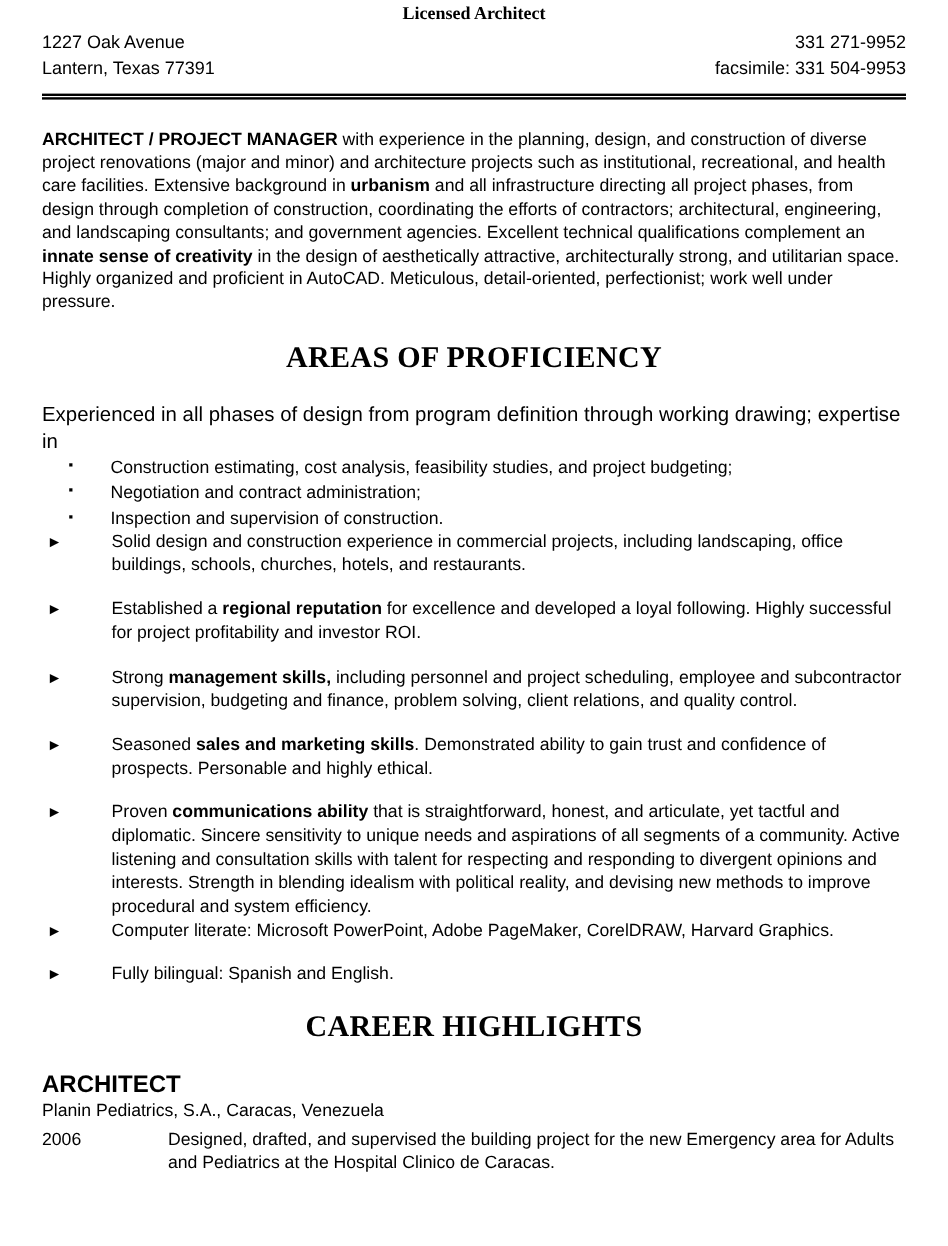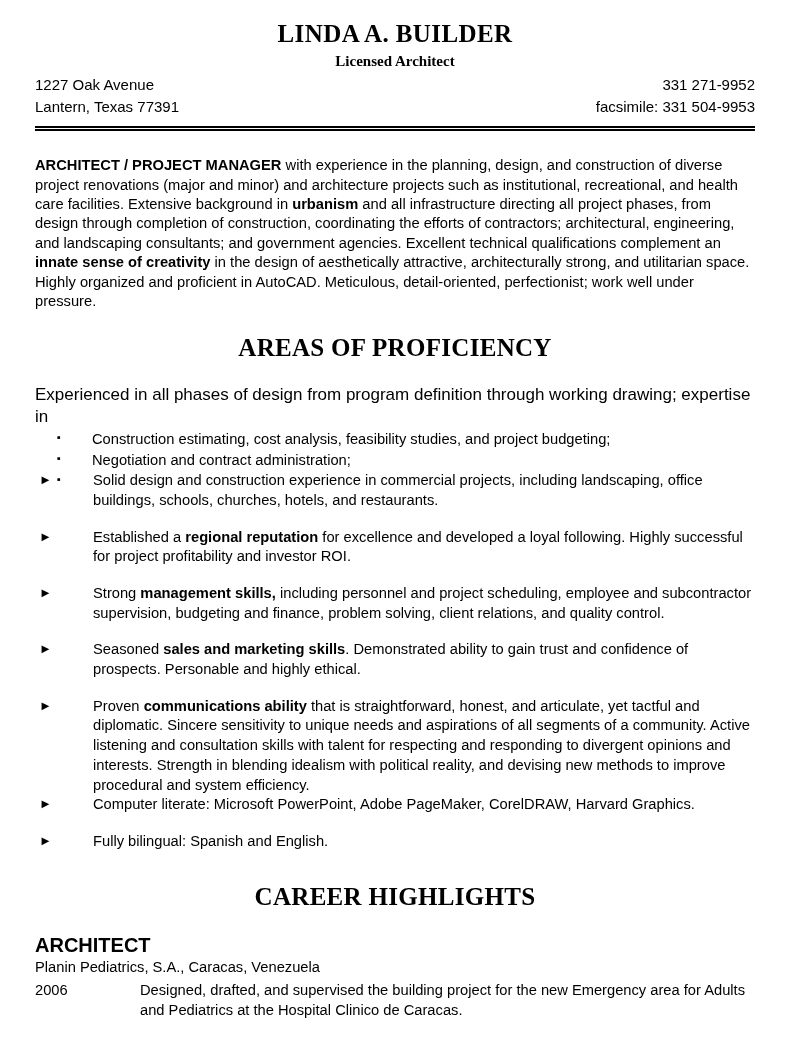--- a/index.html
+++ b/index.html
@@ -74,21 +74,21 @@
 
   
   .section-heading {
     text-align: center;
     font-family: "Liberation Serif", serif;
     font-weight: bold;
     font-size: 25px;
     letter-spacing: 0.3px;
   }
   .heading-proficiency { margin-top: 22px; }
-  .heading-career { margin-top: 31px; }
+  .heading-career { margin-top: 19px; }
 
   .intro-line {
     margin-top: 22px;
     font-size: 17px;
     line-height: 1.3;
   }
 
   
   ul.plain {
     list-style: none;
@@ -153,21 +153,20 @@
     width: 105px;
     flex: 0 0 105px;
   }
   .entry .desc { flex: 1 1 auto; }
 </style>
 </head>
 <body>
 
 <div class="page">
 
-  <div class="name">LINDA A. BUILDER</div>
   <div class="subtitle">Licensed Architect</div>
 
   <div class="contact">
     <div class="left">
       <div>1227 Oak Avenue</div>
       <div>Lantern, Texas 77391</div>
     </div>
     <div class="right">
       <div>331  271-9952</div>
       <div>facsimile: 331  504-9953</div>
@@ -186,20 +185,21 @@
     <li class="sq-item">
       <span class="bullet">▪</span>
       <span>Construction estimating, cost analysis, feasibility studies, and project budgeting;</span>
     </li>
     <li class="sq-item">
       <span class="bullet">▪</span>
       <span>Negotiation and contract administration;</span>
     </li>
     <li class="sq-item">
       <span class="bullet">▪</span>
+      <span>Inspection and supervision of construction.</span>
     </li>
   </ul>
 
   <ul class="plain arrow-list">
     <li class="ar-item">
       <span class="bullet">►</span><span>Solid design and construction experience in commercial projects, including landscaping, office buildings, schools, churches, hotels, and restaurants.</span><b></b><span></span>
     </li>
     <li class="ar-item">
       <span class="bullet">►</span><span>Established a </span><b>regional reputation</b><span> for excellence and developed a loyal following. Highly successful for project profitability and investor ROI.</span>
     </li>

